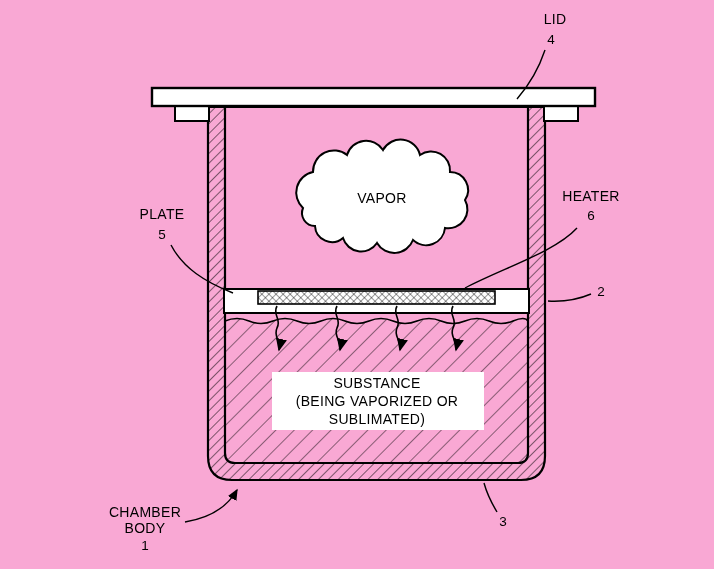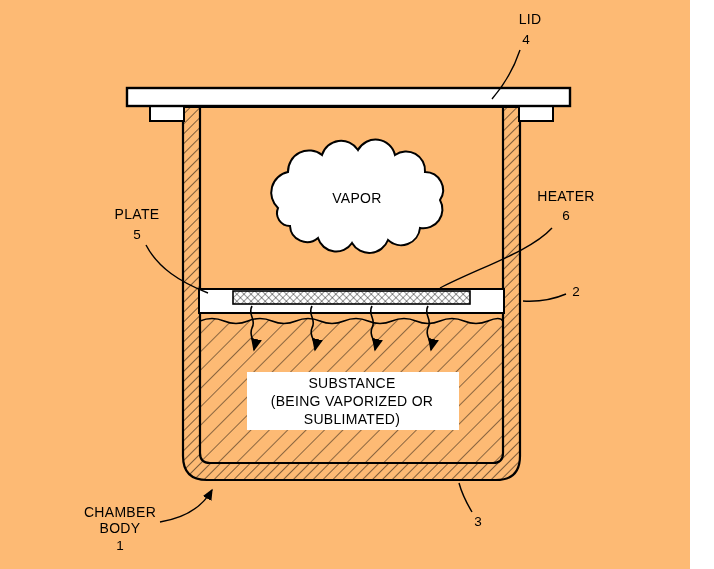--- a/index.html
+++ b/index.html
@@ -1,21 +1,21 @@
 <!DOCTYPE html>
 <html><head>
 <meta charset="utf-8">
 <style>
   html,body{margin:0;padding:0;}
   body{
     width:714px;height:569px;background:#ffffff;
     font-family:"Liberation Sans", sans-serif;
     overflow:hidden;
   }
-  .figure-wrap{position:relative;width:690px;height:569px;background:#fdba74;}
+  .figure-wrap{position:relative;width:690px;height:569px;background:#f9a8d4;padding-left:25px;}
   svg{display:block;}
   text{fill:#000000;font-family:"Liberation Sans", sans-serif;}
   .lbl{font-size:14px;letter-spacing:.3px;}
   .ref{font-size:13.5px;}
 </style>
 </head>
 <body>
 
 <div class="figure-wrap">
 <svg width="714" height="569" viewBox="0 0 714 569">

